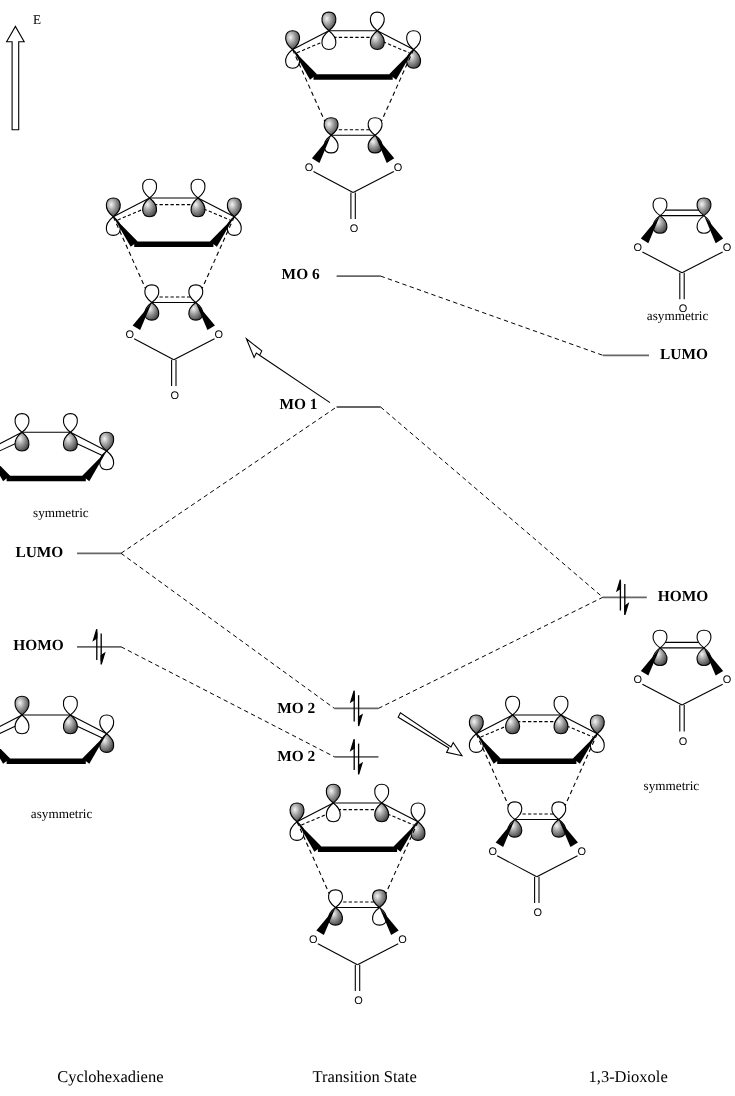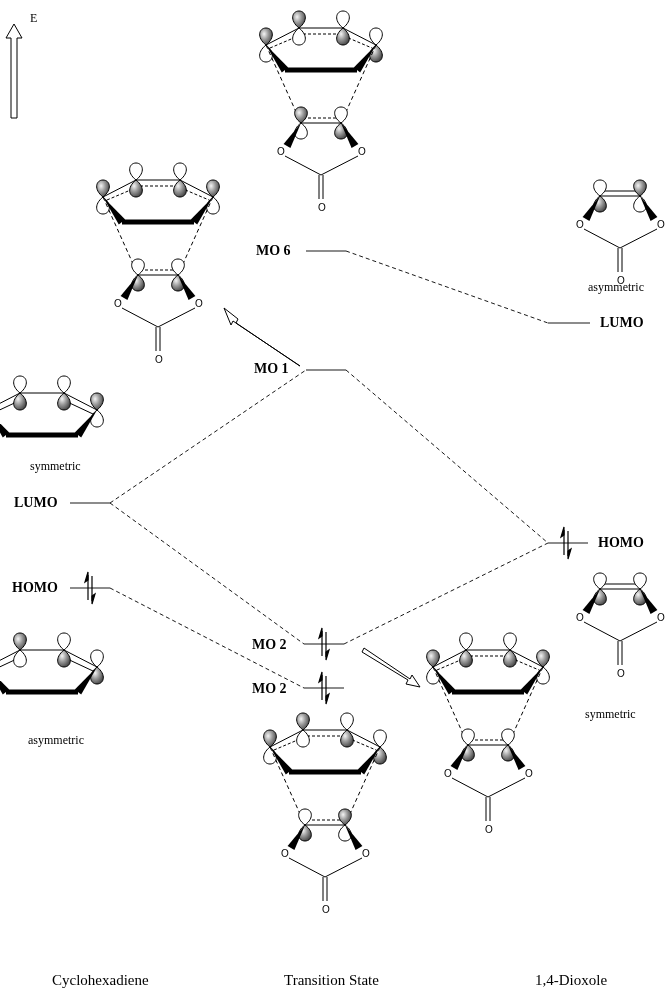--- a/index.html
+++ b/index.html
@@ -401,14 +401,14 @@
   <span class="lbl bold" style="left:600px;top:316px">LUMO</span>
   <span class="lbl bold" style="left:598px;top:536px">HOMO</span>
 
   <span class="lbl cap" style="left:30px;top:460px">symmetric</span>
   <span class="lbl cap" style="left:28px;top:734px">asymmetric</span>
   <span class="lbl cap" style="left:588px;top:281px">asymmetric</span>
   <span class="lbl cap" style="left:585px;top:708px">symmetric</span>
 
   <span class="lbl title" style="left:52px;top:973px">Cyclohexadiene</span>
   <span class="lbl title" style="left:284px;top:973px">Transition State</span>
-  <span class="lbl title" style="left:535px;top:973px">1,4-Dioxole</span>
+  <span class="lbl title" style="left:535px;top:973px">1,3-Dioxole</span>
 </div>
 
 </body></html>

